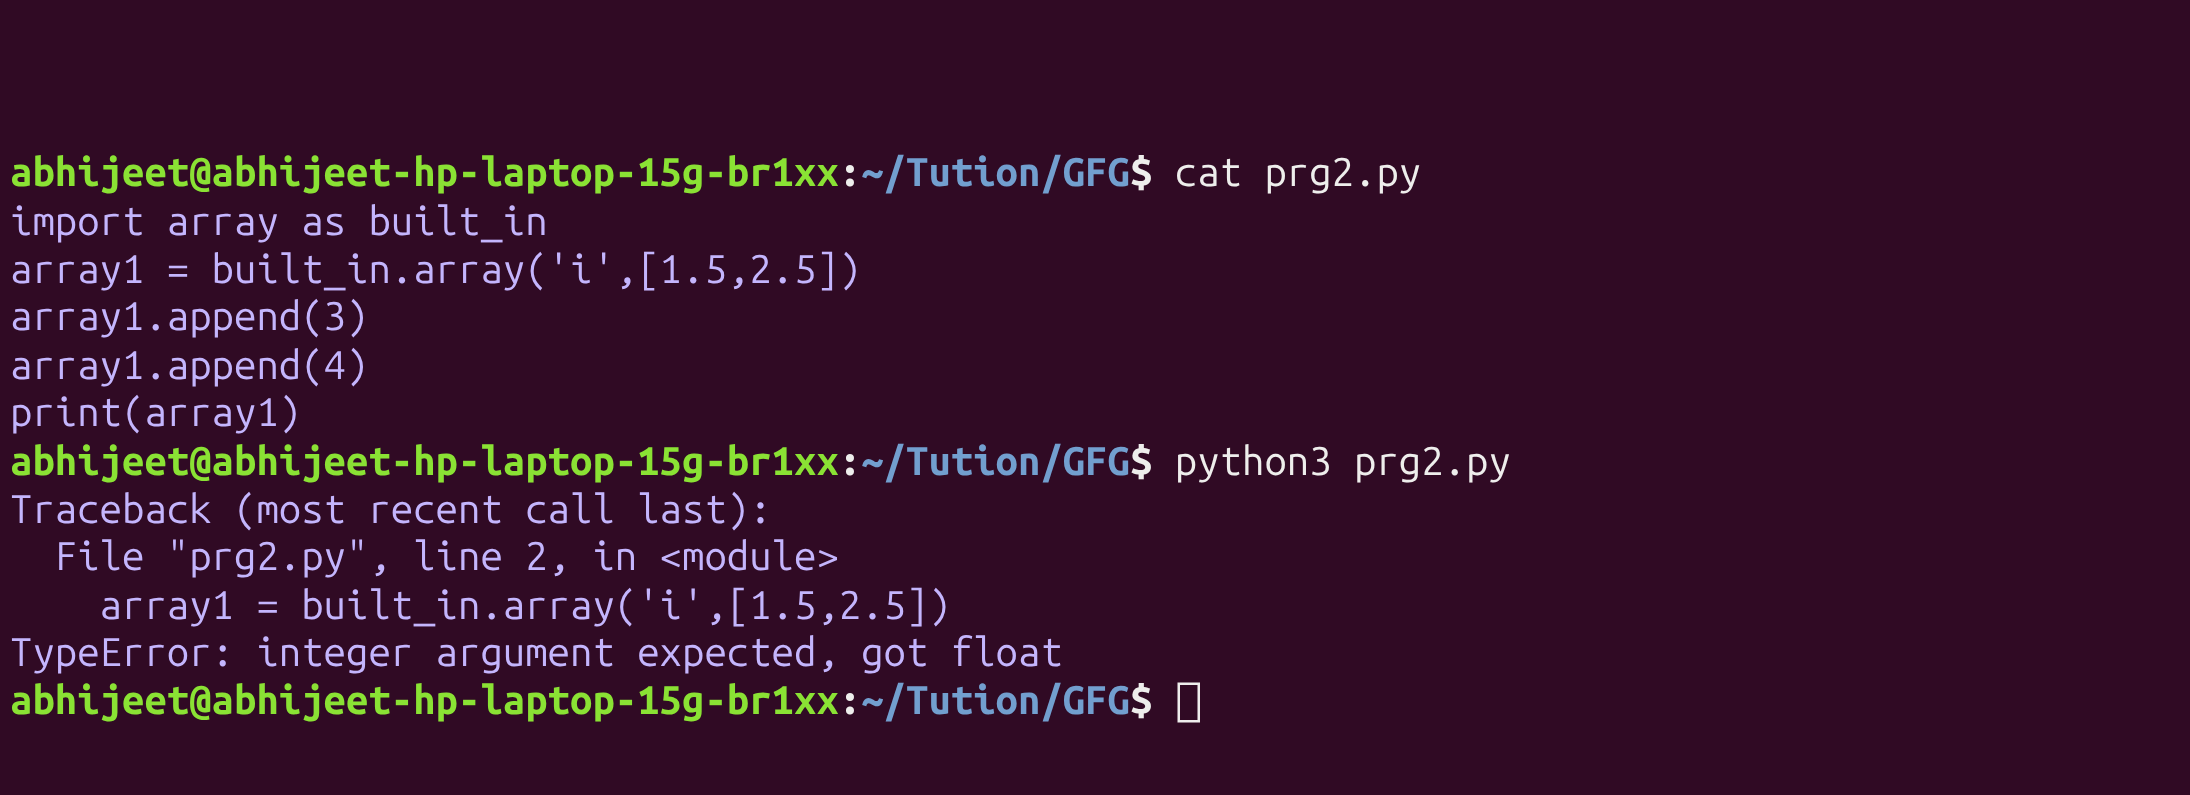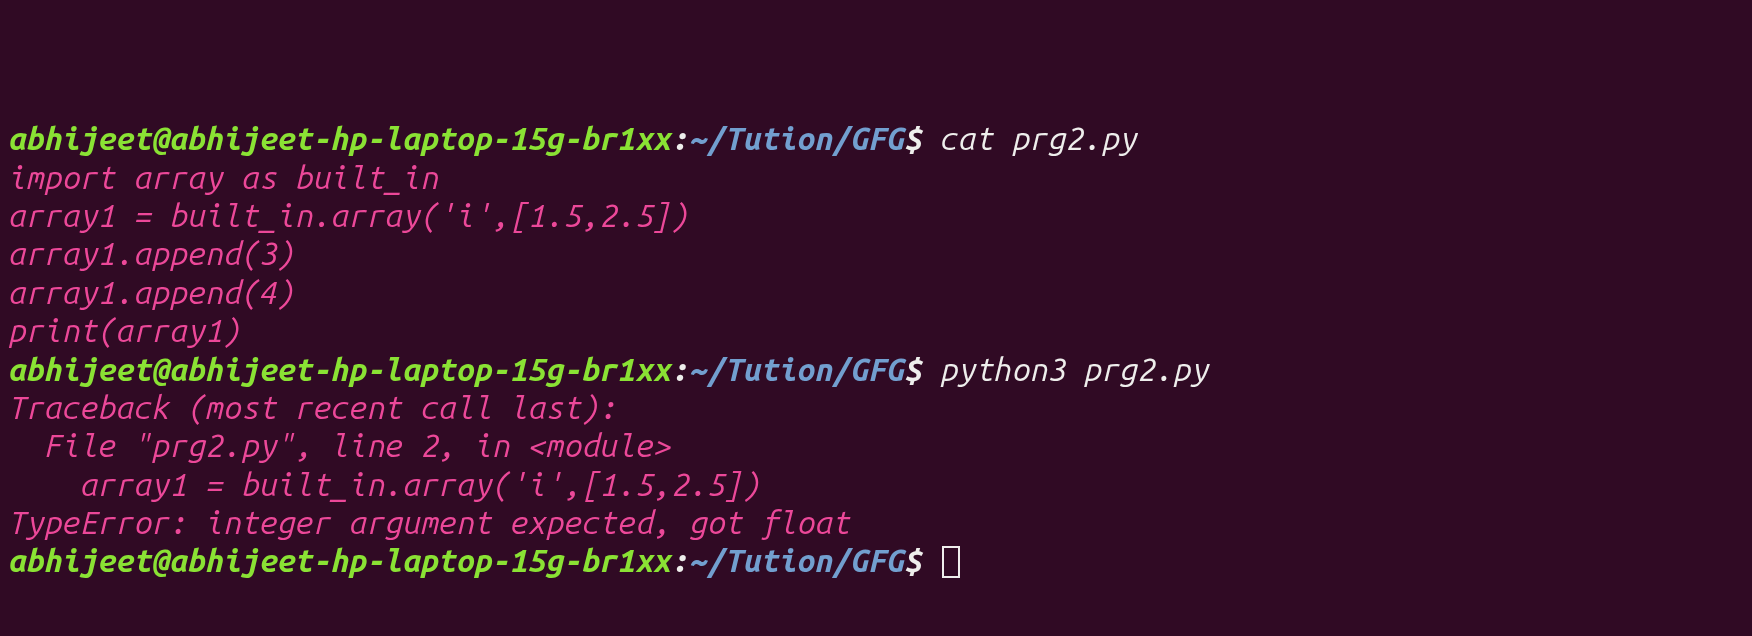--- a/index.html
+++ b/index.html
@@ -1,19 +1,18 @@
 <!DOCTYPE html>
 <html><head>
   <meta charset="utf-8">
   <style>
     * {
       margin: 0;
       padding: 0;
       box-sizing: border-box;
-      font-style: italic;
     }
     body {
       background-color: #300a24;
       color: #eeeeec;
       font-family: 'Ubuntu Mono', 'DejaVu Sans Mono', 'Consolas', monospace;
       font-size: 32px;
       line-height: 1.2;
       padding: 4px 8px;
       width: 1752px;
       height: 636px;
@@ -33,21 +32,21 @@
       font-weight: bold;
     }
     .prompt-dollar {
       color: #eeeeec;
       font-weight: bold;
     }
     .command {
       color: #eeeeec;
     }
     .output {
-      color: #ec4899;
+      color: #c4b5fd;
     }
     .cursor {
       display: inline-block;
       width: 18px;
       height: 32px;
       border: 2px solid #eeeeec;
       vertical-align: text-bottom;
       margin-left: 2px;
     }
   </style>

